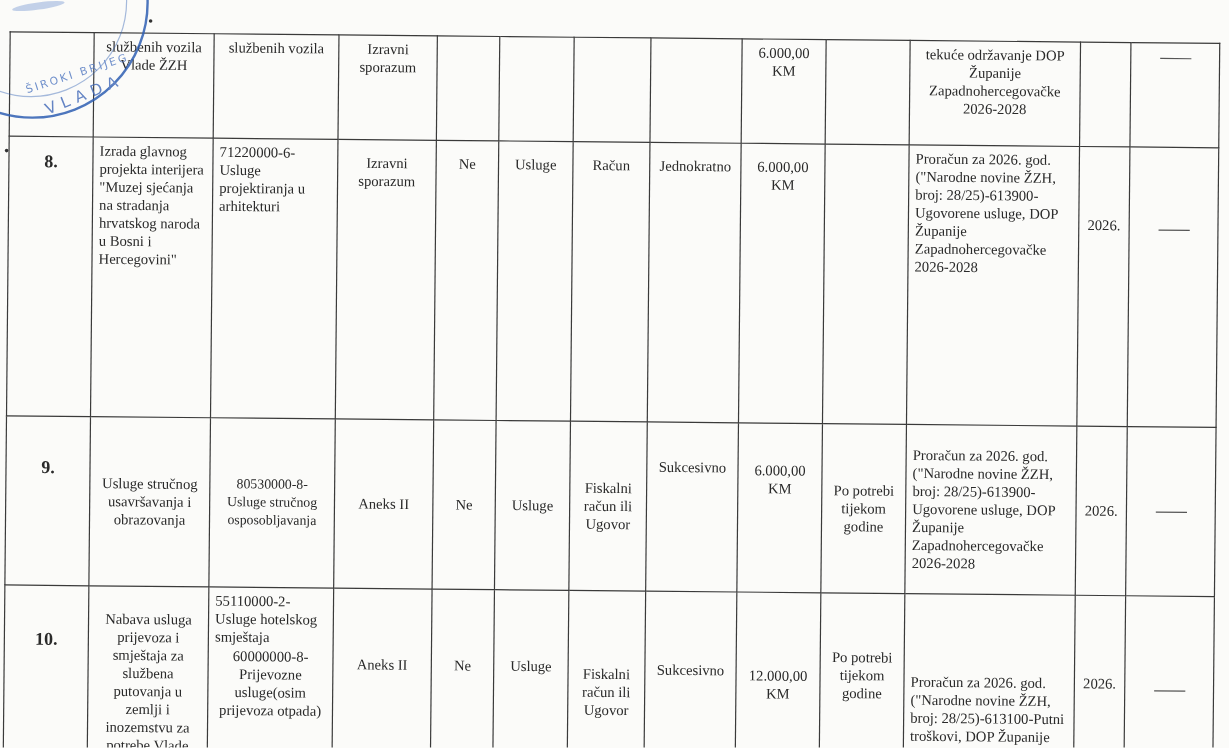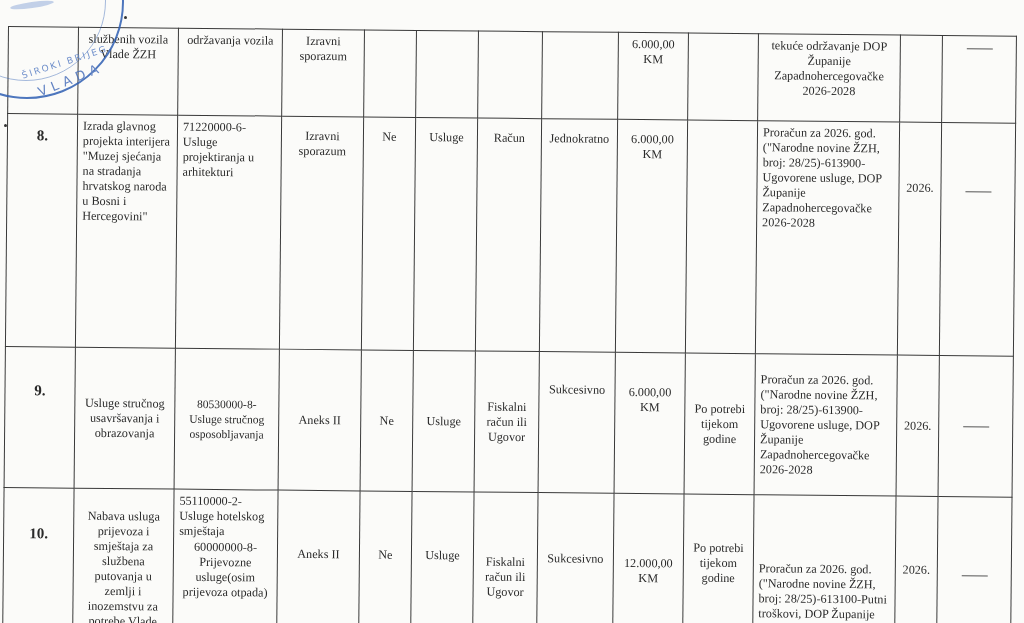--- a/index.html
+++ b/index.html
@@ -139,21 +139,21 @@
         <col style="width:70px">
         <col style="width:142px">
         <col style="width:42px">
         <col style="width:74px">
       </colgroup>
 
       <tbody>
           <tr class="row-top">
         <td class="c-no"></td>
         <td class="center">službenih vozila Vlade ŽZH</td>
-        <td class="center">održavanja vozila</td>
+        <td class="center">službenih vozila</td>
         <td class="center">Izravni sporazum</td>
         <td class="center"></td>
         <td class="center"></td>
         <td class="center"></td>
         <td class="center"></td>
         <td class="center">6.000,00 KM</td>
         <td class="center"></td>
         <td class="center">tekuće održavanje DOP Županije Zapadnohercegovačke 2026-2028</td>
         <td class="center"></td>
         <td class="center"><span class="dash"></span></td>

